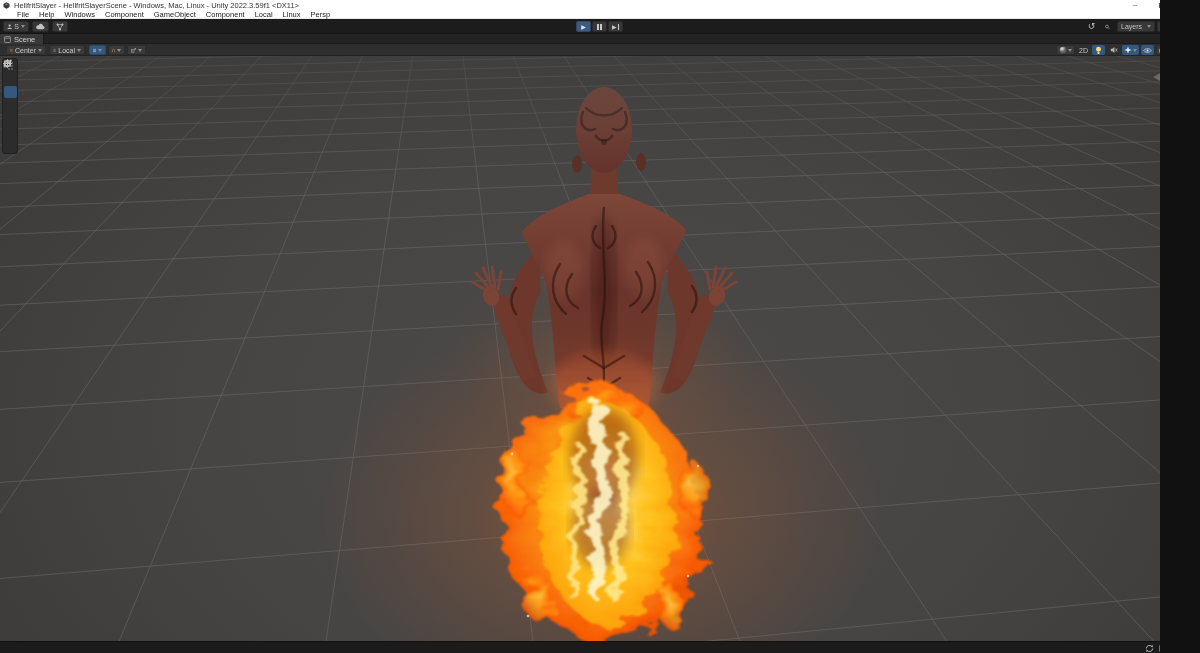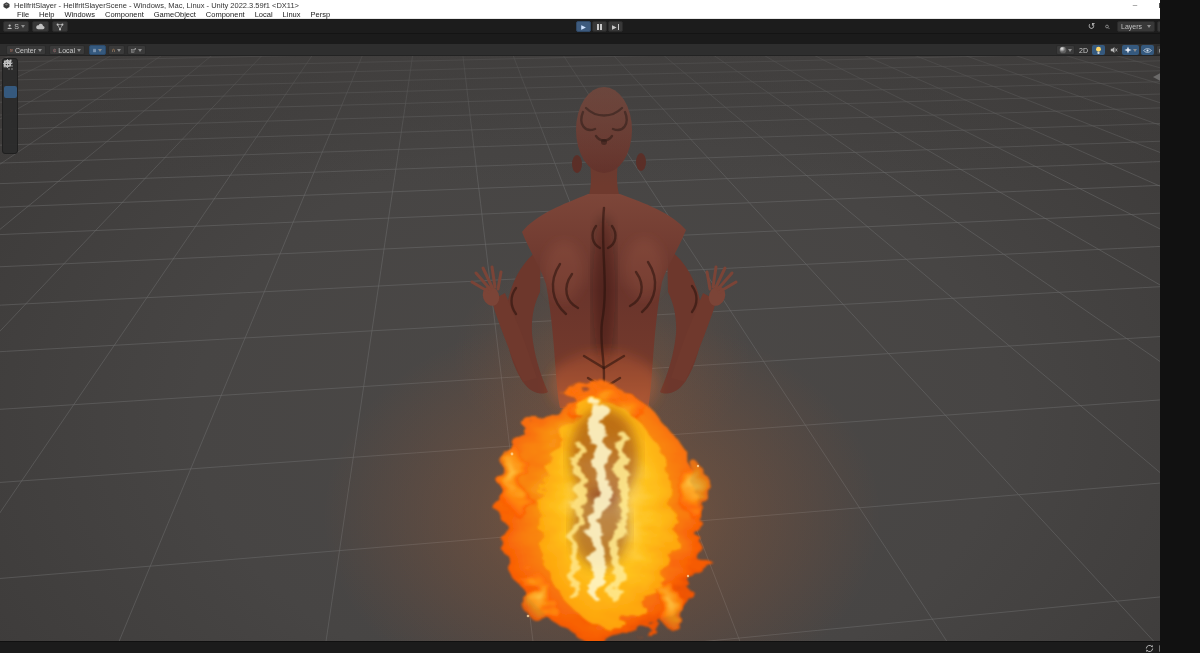--- a/index.html
+++ b/index.html
@@ -146,20 +146,29 @@
     <div class="tbtn" style="left:1117px;width:38px;justify-content:space-between;">
       <span>Layers</span>
         <span class="caret"></span>
     </div>
     <div class="tbtn" style="left:1157px;width:40px;justify-content:space-between;">
       <span>Layout</span>
         <span class="caret"></span>
     </div>
   </div>
 
+  <div class="tabbar">
+    <div class="tab">
+      <svg width="7" height="7" viewBox="0 0 8 8">
+          <rect x="0.5" y="0.5" width="7" height="7" rx="1" fill="none" stroke="#999" stroke-width="1"></rect>
+          <line x1="0.5" y1="2.5" x2="7.5" y2="2.5" stroke="#999" stroke-width="1"></line>
+        </svg>
+      <span>Scene</span>
+    </div>
+  </div>
 
   <div class="overlaybar">
     <div class="obtn" style="left:6px;width:40px;">
       <svg width="7" height="7" viewBox="0 0 8 8">
           <rect x="1" y="1" width="6" height="6" fill="none" stroke="#b8705a" stroke-width="1"></rect>
           <circle cx="4" cy="4" r="1" fill="#c6c6c6"></circle>
         </svg>
       <span>Center</span>
       <span class="caret"></span>
     </div>

